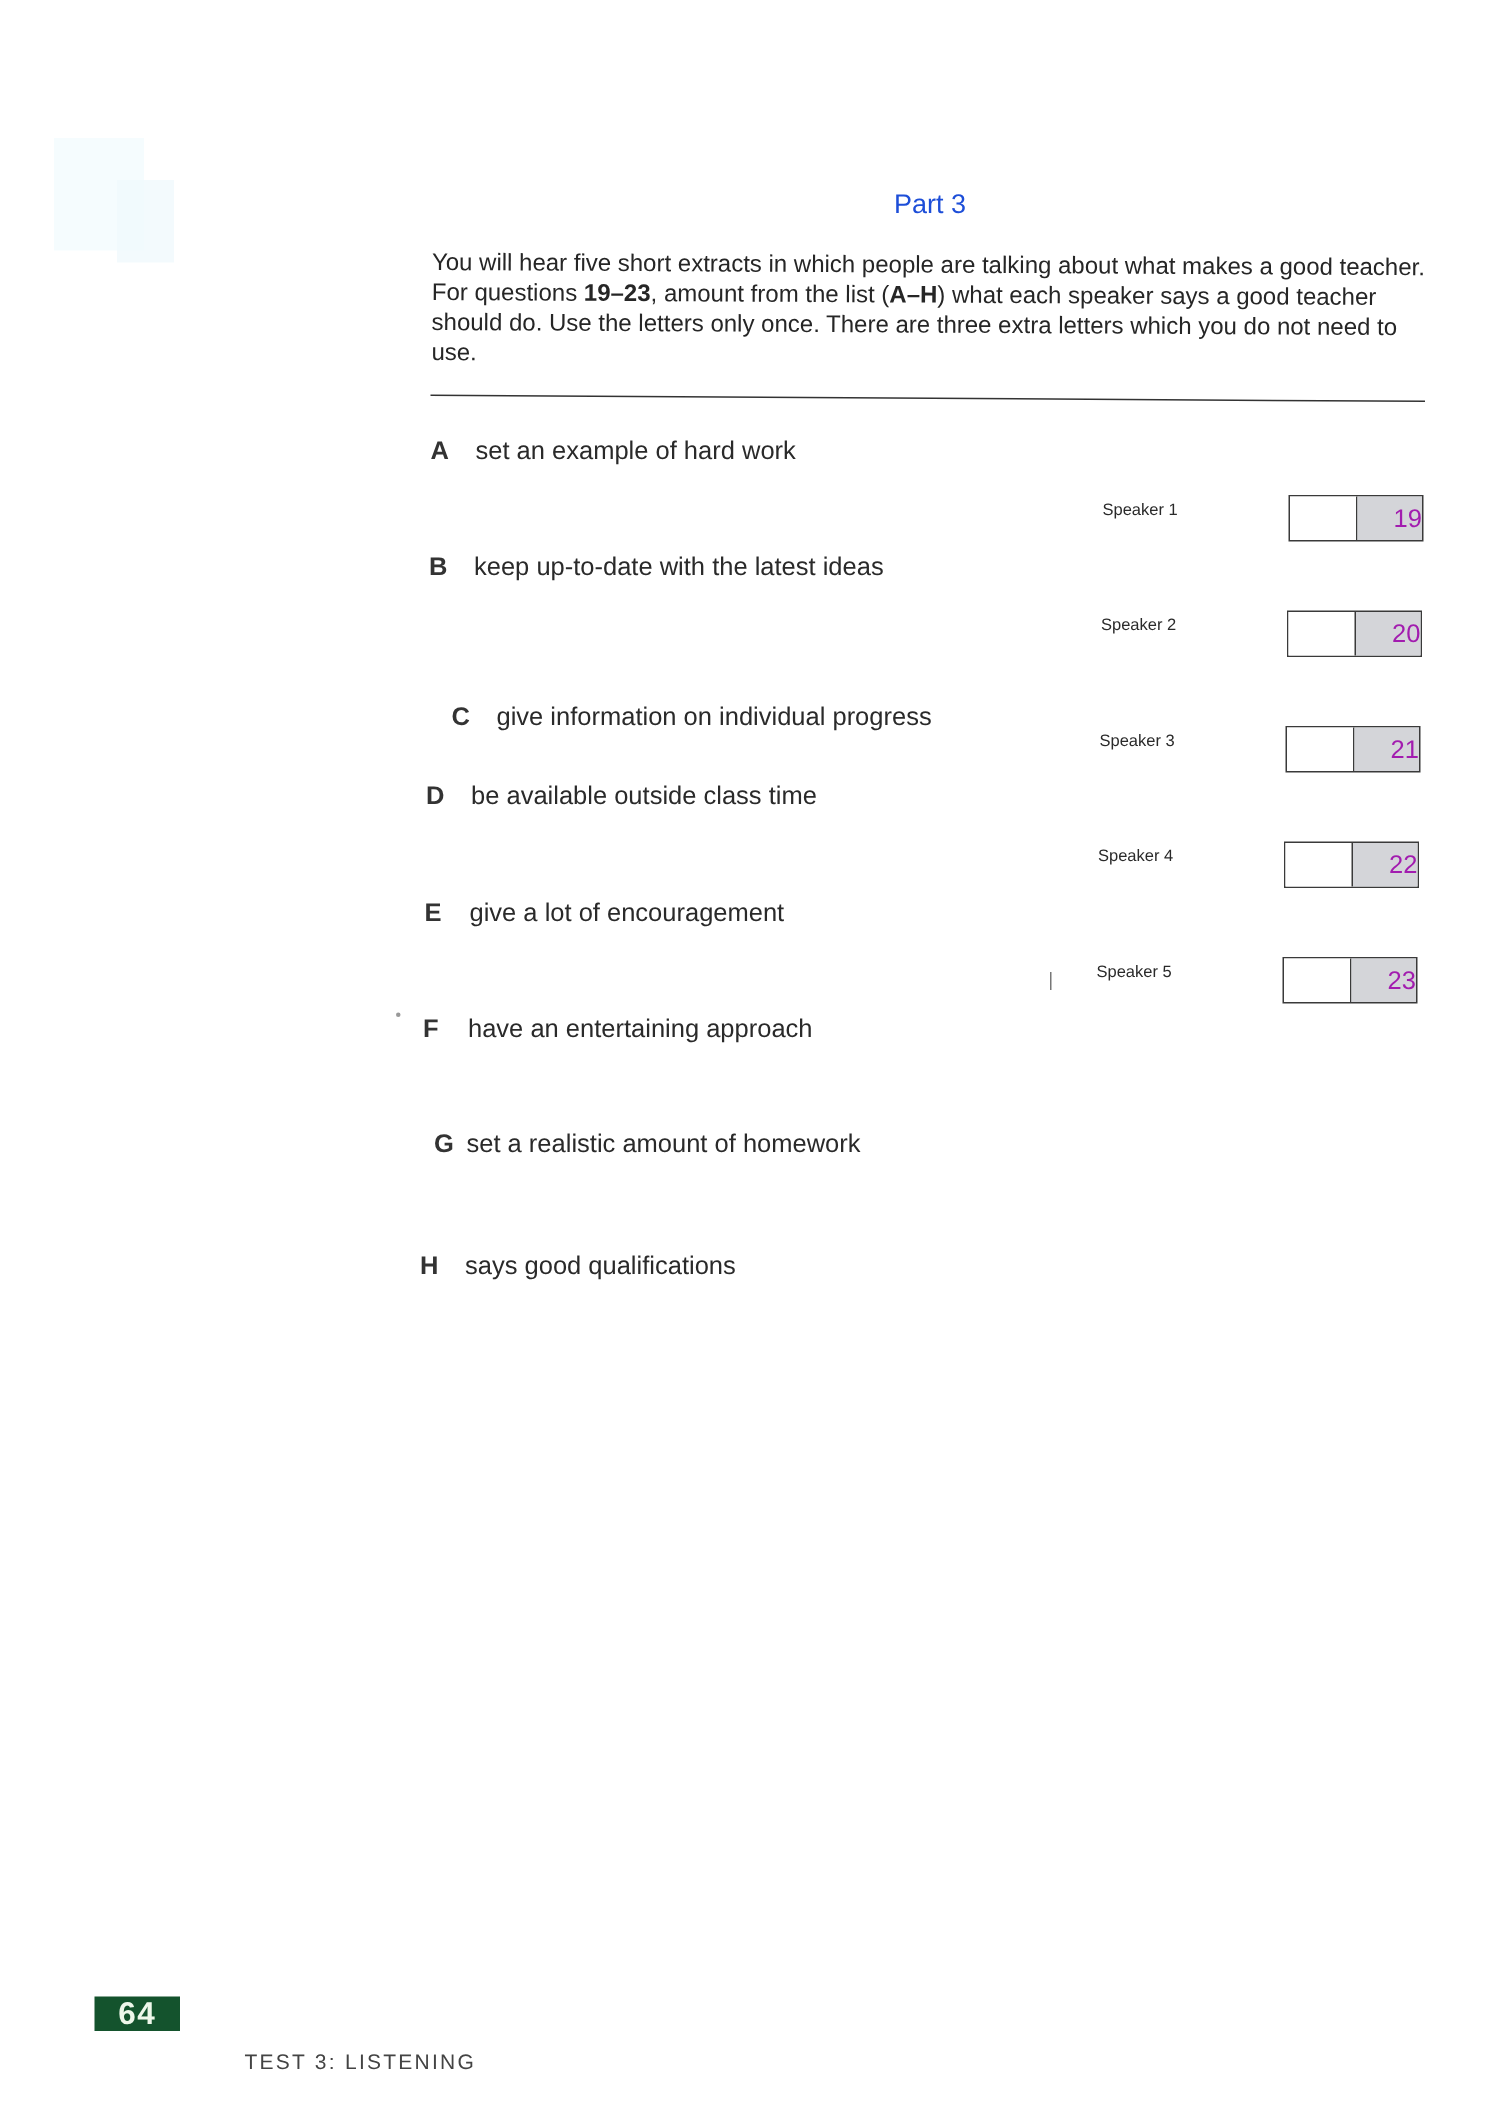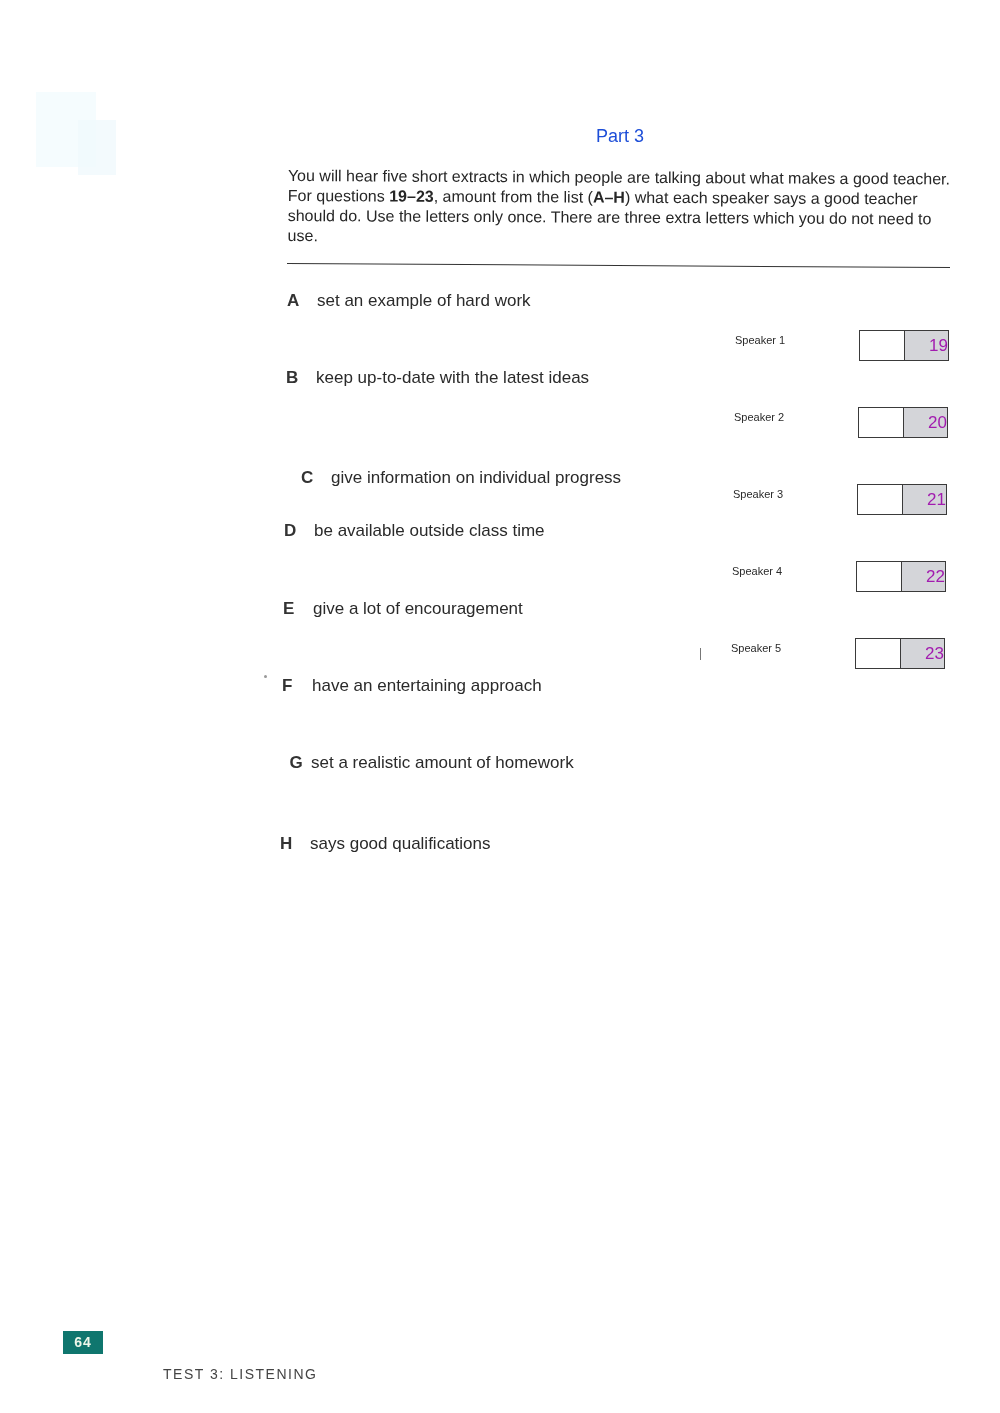--- a/index.html
+++ b/index.html
@@ -99,24 +99,24 @@
       background: #d4d5d9;
       font-weight: normal;
       font-size: 17px;
       text-align: right;
       line-height: 29px;
       color: #a21caf;
     }
     .footer-page {
       position: absolute;
       left: 63px; top: 1331px;
-      width: 40px; height: 23px;
-      background: #0f766e;
+      width: 57px; height: 23px;
+      background: #14532d;
       color: #eef7ea;
-      font-size: 14px;
+      font-size: 21px;
       font-weight: bold;
       text-align: center;
       line-height: 23px;
       letter-spacing: 1px;
     }
     .footer-title {
       position: absolute;
       left: 163px; top: 1336px;
       font-size: 14px;
       letter-spacing: 1.5px;

